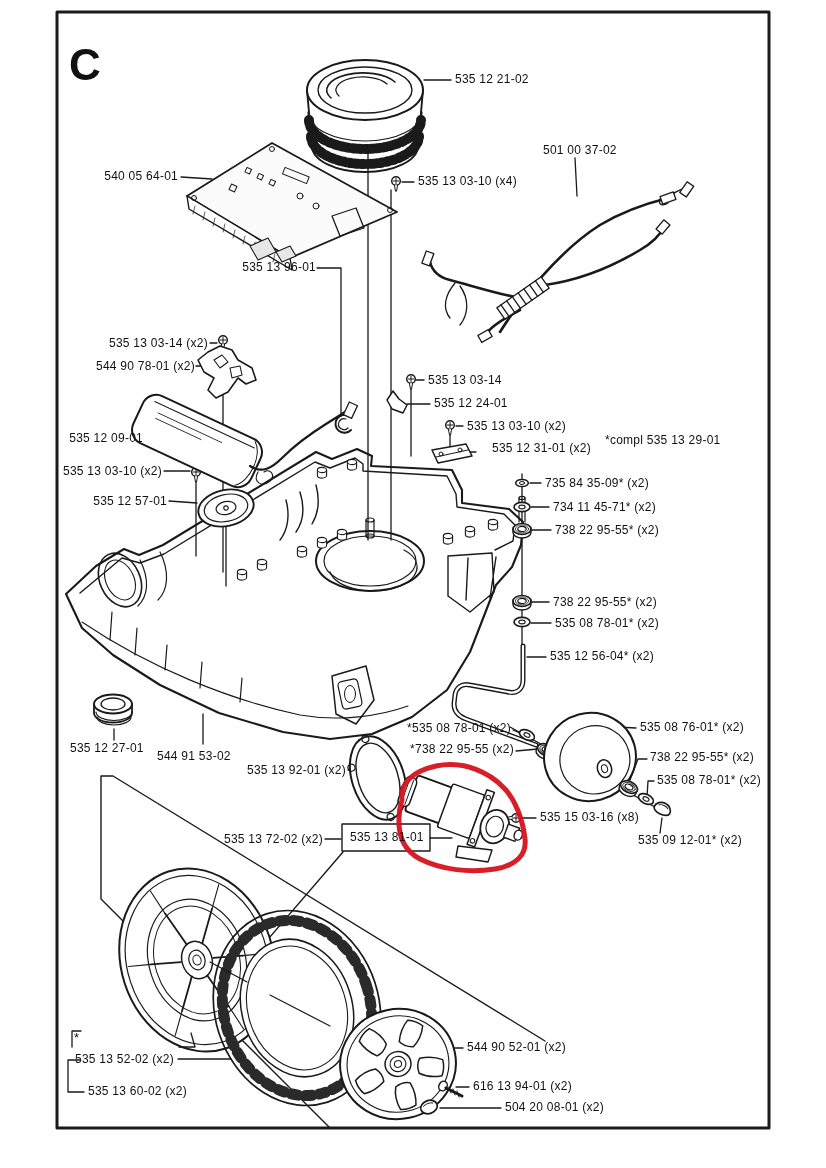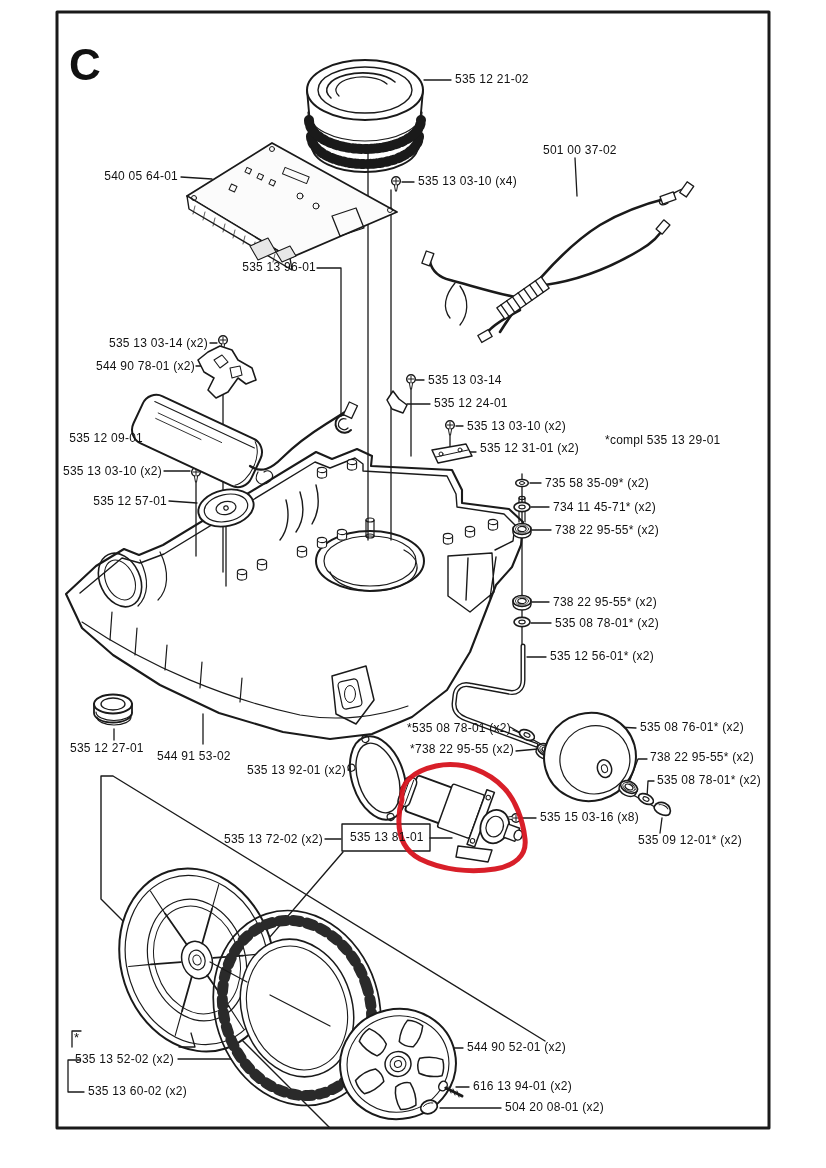--- a/index.html
+++ b/index.html
@@ -360,28 +360,28 @@
 <div class="lbl" style="left:543px;top:144px"><span>501 00 37-02</span></div>
 <div class="lbl" style="right:510px;top:261px"><span>535 13 96-01</span></div>
 <div class="lbl" style="right:618px;top:337px"><span>535 13 03-14 </span><b>(x2)</b></div>
 <div class="lbl" style="right:631px;top:360px"><span>544 90 78-01 </span><b>(x2)</b></div>
 <div class="lbl" style="right:683px;top:432px"><span>535 12 09-01</span></div>
 <div class="lbl" style="right:664px;top:465px"><span>535 13 03-10 </span><b>(x2)</b></div>
 <div class="lbl" style="right:659px;top:495px"><span>535 12 57-01</span></div>
 <div class="lbl" style="left:428px;top:374px"><span>535 13 03-14</span></div>
 <div class="lbl" style="left:434px;top:397px"><span>535 12 24-01</span></div>
 <div class="lbl" style="left:467px;top:420px"><span>535 13 03-10 </span><b>(x2)</b></div>
-<div class="lbl" style="left:480px;top:442px"><span>535 12 31-01 </span><b>(x2)</b></div>
+<div class="lbl" style="left:492px;top:442px"><span>535 12 31-01 </span><b>(x2)</b></div>
 <div class="lbl" style="left:605px;top:434px"><b>*compl</b><span> 535 13 29-01</span></div>
-<div class="lbl" style="left:545px;top:477px"><span>735 58 35-09* </span><b>(x2)</b></div>
+<div class="lbl" style="left:545px;top:477px"><span>735 84 35-09* </span><b>(x2)</b></div>
 <div class="lbl" style="left:553px;top:501px"><span>734 11 45-71* </span><b>(x2)</b></div>
 <div class="lbl" style="left:555px;top:524px"><span>738 22 95-55* </span><b>(x2)</b></div>
 <div class="lbl" style="left:553px;top:596px"><span>738 22 95-55* </span><b>(x2)</b></div>
 <div class="lbl" style="left:555px;top:617px"><span>535 08 78-01* </span><b>(x2)</b></div>
-<div class="lbl" style="left:550px;top:650px"><span>535 12 56-01* </span><b>(x2)</b></div>
+<div class="lbl" style="left:550px;top:650px"><span>535 12 56-04* </span><b>(x2)</b></div>
 <div class="lbl" style="right:315px;top:722px"><span>*535 08 78-01 </span><b>(x2)</b></div>
 <div class="lbl" style="right:312px;top:743px"><span>*738 22 95-55 </span><b>(x2)</b></div>
 <div class="lbl" style="left:640px;top:721px"><span>535 08 76-01* </span><b>(x2)</b></div>
 <div class="lbl" style="left:650px;top:751px"><span>738 22 95-55* </span><b>(x2)</b></div>
 <div class="lbl" style="left:657px;top:774px"><span>535 08 78-01* </span><b>(x2)</b></div>
 <div class="lbl" style="left:540px;top:811px"><span>535 15 03-16 </span><b>(x8)</b></div>
 <div class="lbl" style="left:638px;top:834px"><span>535 09 12-01* </span><b>(x2)</b></div>
 <div class="lbl" style="left:70px;top:742px"><span>535 12 27-01</span></div>
 <div class="lbl" style="left:157px;top:750px"><span>544 91 53-02</span></div>
 <div class="lbl" style="right:480px;top:764px"><span>535 13 92-01 </span><b>(x2)</b></div>

